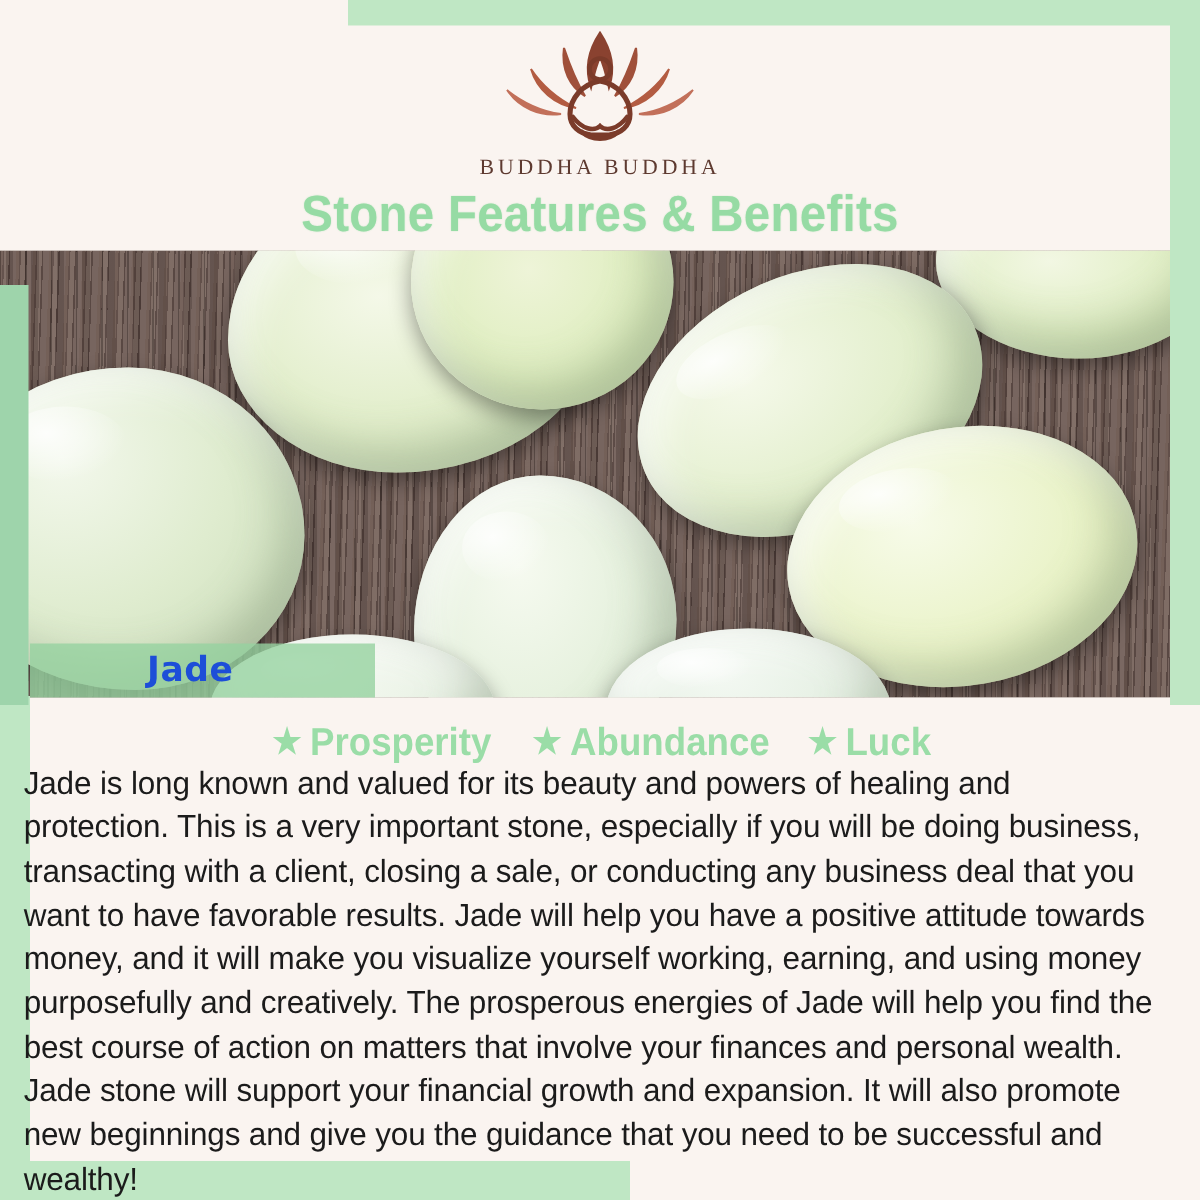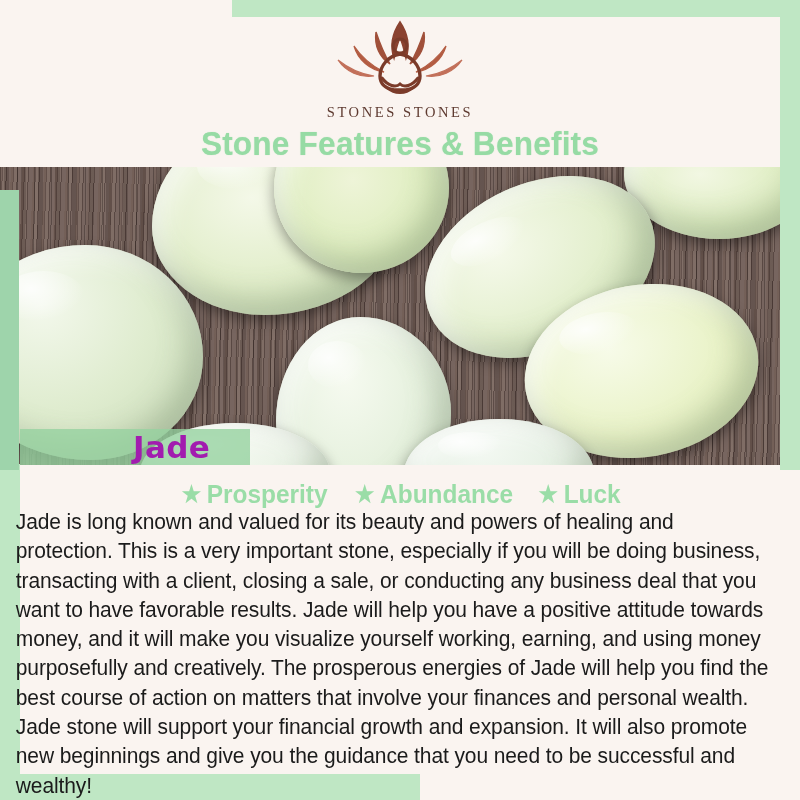--- a/index.html
+++ b/index.html
@@ -178,25 +178,25 @@
   .jade-banner {
     position: absolute;
     left: 20px; top: 429px;
     width: 230px; height: 36px;
     background: rgba(150, 210, 160, 0.80);
     z-index: 7;
     display: flex;
     align-items: center;
   }
   .jade-banner .label {
-    color: #a21caf;
-    font-size: 31px;
+    color: #1d4ed8;
+    font-size: 23px;
     font-weight: bold;
     letter-spacing: 0.4px;
-    margin-left: 113px;
+    margin-left: 78px;
     font-family: "DejaVu Sans", sans-serif;
   }
 
   
   .content {
     position: absolute;
     top: 465px; left: 0;
     width: 800px; height: 335px;
     background: #faf4f0;
     z-index: 4;
@@ -261,21 +261,21 @@
           <path d="M38 30 C42 44, 54 54, 68 56 C56 50, 46 42, 38 30 Z" fill="#b35c42" stroke="#b35c42" stroke-width="1.3"></path>
           <path d="M130 30 C126 44, 114 54, 100 56 C112 50, 122 42, 130 30 Z" fill="#b35c42" stroke="#b35c42" stroke-width="1.3"></path>
           <path d="M22 44 C30 56, 44 62, 58 60 C44 58, 32 52, 22 44 Z" fill="#c2705a" stroke="#c2705a" stroke-width="1.2"></path>
           <path d="M146 44 C138 56, 124 62, 110 60 C124 58, 136 52, 146 44 Z" fill="#c2705a" stroke="#c2705a" stroke-width="1.2"></path>
           <circle cx="84" cy="30" r="7" fill="none" stroke="#7b3b2a" stroke-width="3"></circle>
           <path d="M84 38 C72 40, 64 50, 64 60 C64 68, 70 73, 78 74 L90 74 C98 73, 104 68, 104 60 C104 50, 96 40, 84 38 Z" fill="none" stroke="#7b3b2a" stroke-width="3.4"></path>
           <path d="M66 62 C72 70, 80 72, 84 68 C88 72, 96 70, 102 62" fill="none" stroke="#7b3b2a" stroke-width="3"></path>
           <path d="M72 72 C78 78, 90 78, 96 72" fill="none" stroke="#7b3b2a" stroke-width="3"></path>
         </g>
       </svg>
-      <span class="logo-text">STONES STONES</span>
+      <span class="logo-text">BUDDHA BUDDHA</span>
     </div>
     <div class="page-title">Stone Features &amp; Benefits</div>
   </div>
 
   <div class="photo">
     <div class="wood"></div>
     <div class="stone s9"></div>
     <div class="stone s2"></div>
     <div class="stone s3"></div>
     <div class="stone s5"></div>

